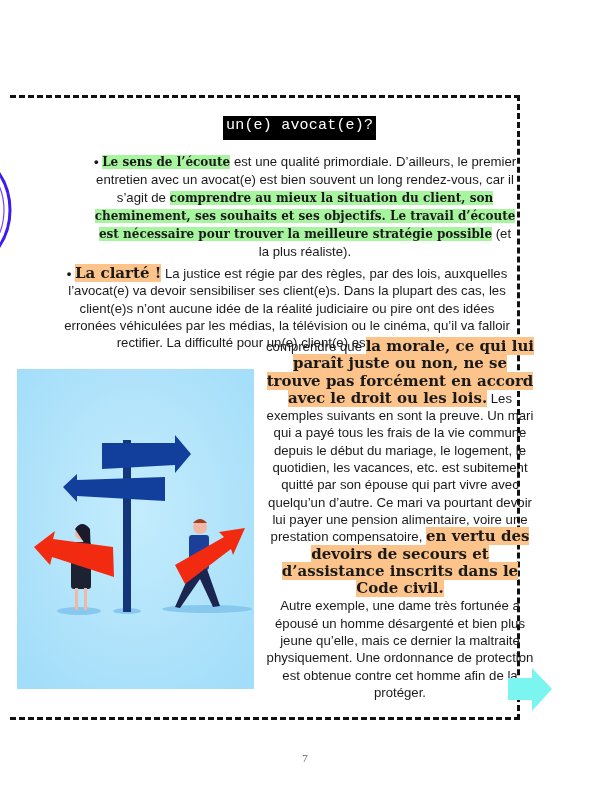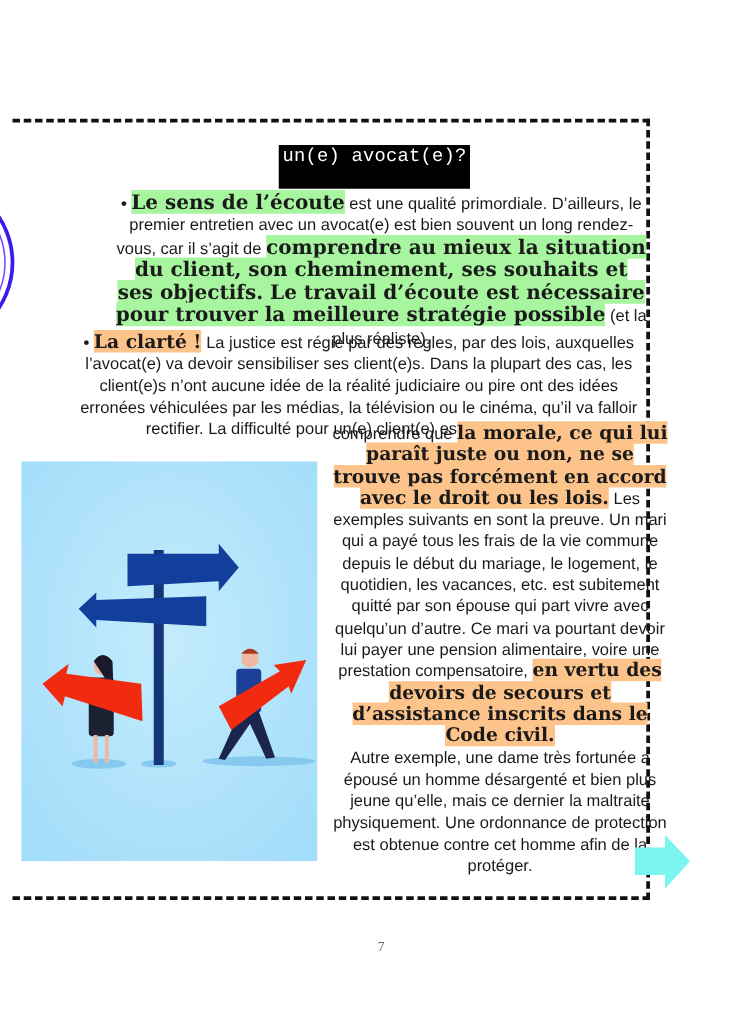--- a/index.html
+++ b/index.html
@@ -16,34 +16,34 @@
       position: absolute; left: 10px; width: 510px; height: 0;
       border-top: 3px dashed #111;
     }
     .frame-top { top: 95px; }
     .frame-bottom { top: 717px; }
     .frame-right {
       position: absolute; left: 517px; top: 95px; width: 0; height: 625px;
       border-left: 3px dashed #111;
     }
     .heading {
-      position: absolute; left: 223px; top: 116px; height: 35px;
+      position: absolute; left: 223px; top: 116px; height: 24px;
       background: #000; color: #fff;
       font-family: "Liberation Mono", monospace; font-size: 15px; line-height: 19px;
       padding: 0 3px; letter-spacing: 0.2px;
     }
     .para {
       position: absolute; text-align: center;
       font-family: "Liberation Sans", sans-serif; font-size: 13.2px; line-height: 17.3px;
       color: #1a1a1a;
     }
     .p1 { left: 92px; top: 153px; width: 426px; }
     .p2 { left: 58px; top: 265px; width: 458px; }
     .p3 { left: 265px; top: 338px; width: 270px; }
-    .hl-green { background: #a8f5a0; font-family: "DejaVu Serif", serif; font-weight: bold; font-size: 16px; }
+    .hl-green { background: #a8f5a0; font-family: "DejaVu Serif", serif; font-weight: bold; font-size: 12px; }
     .hl-orange { background: #fcc38a; font-family: "DejaVu Serif", serif; font-weight: bold; font-size: 15px; }
     .bullet { font-weight: bold; }
     .illustration {
       position: absolute; left: 17px; top: 369px; width: 237px; height: 320px;
     }
     .next-arrow {
       position: absolute; left: 508px; top: 668px; width: 44px; height: 43px;
     }
     .page-number {
       position: absolute; left: 295px; top: 752px; width: 20px; text-align: center;

